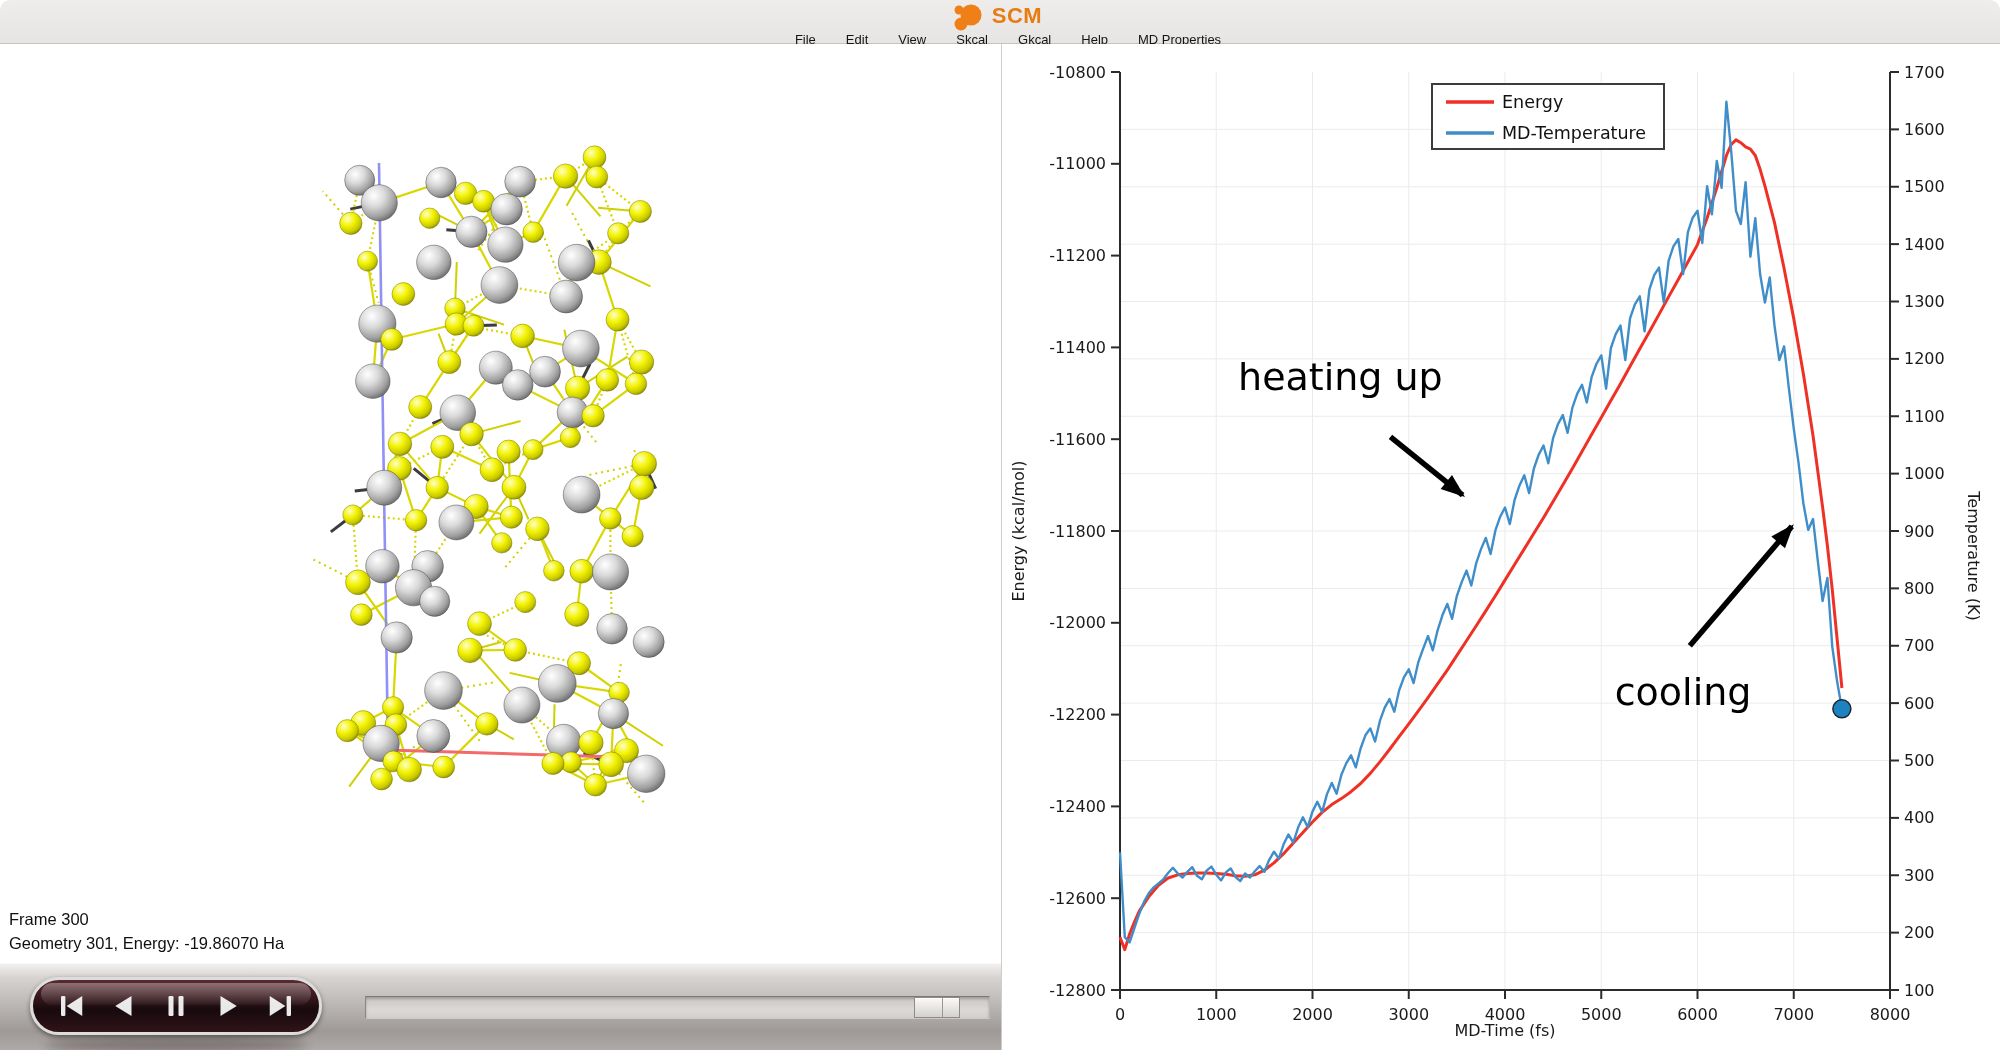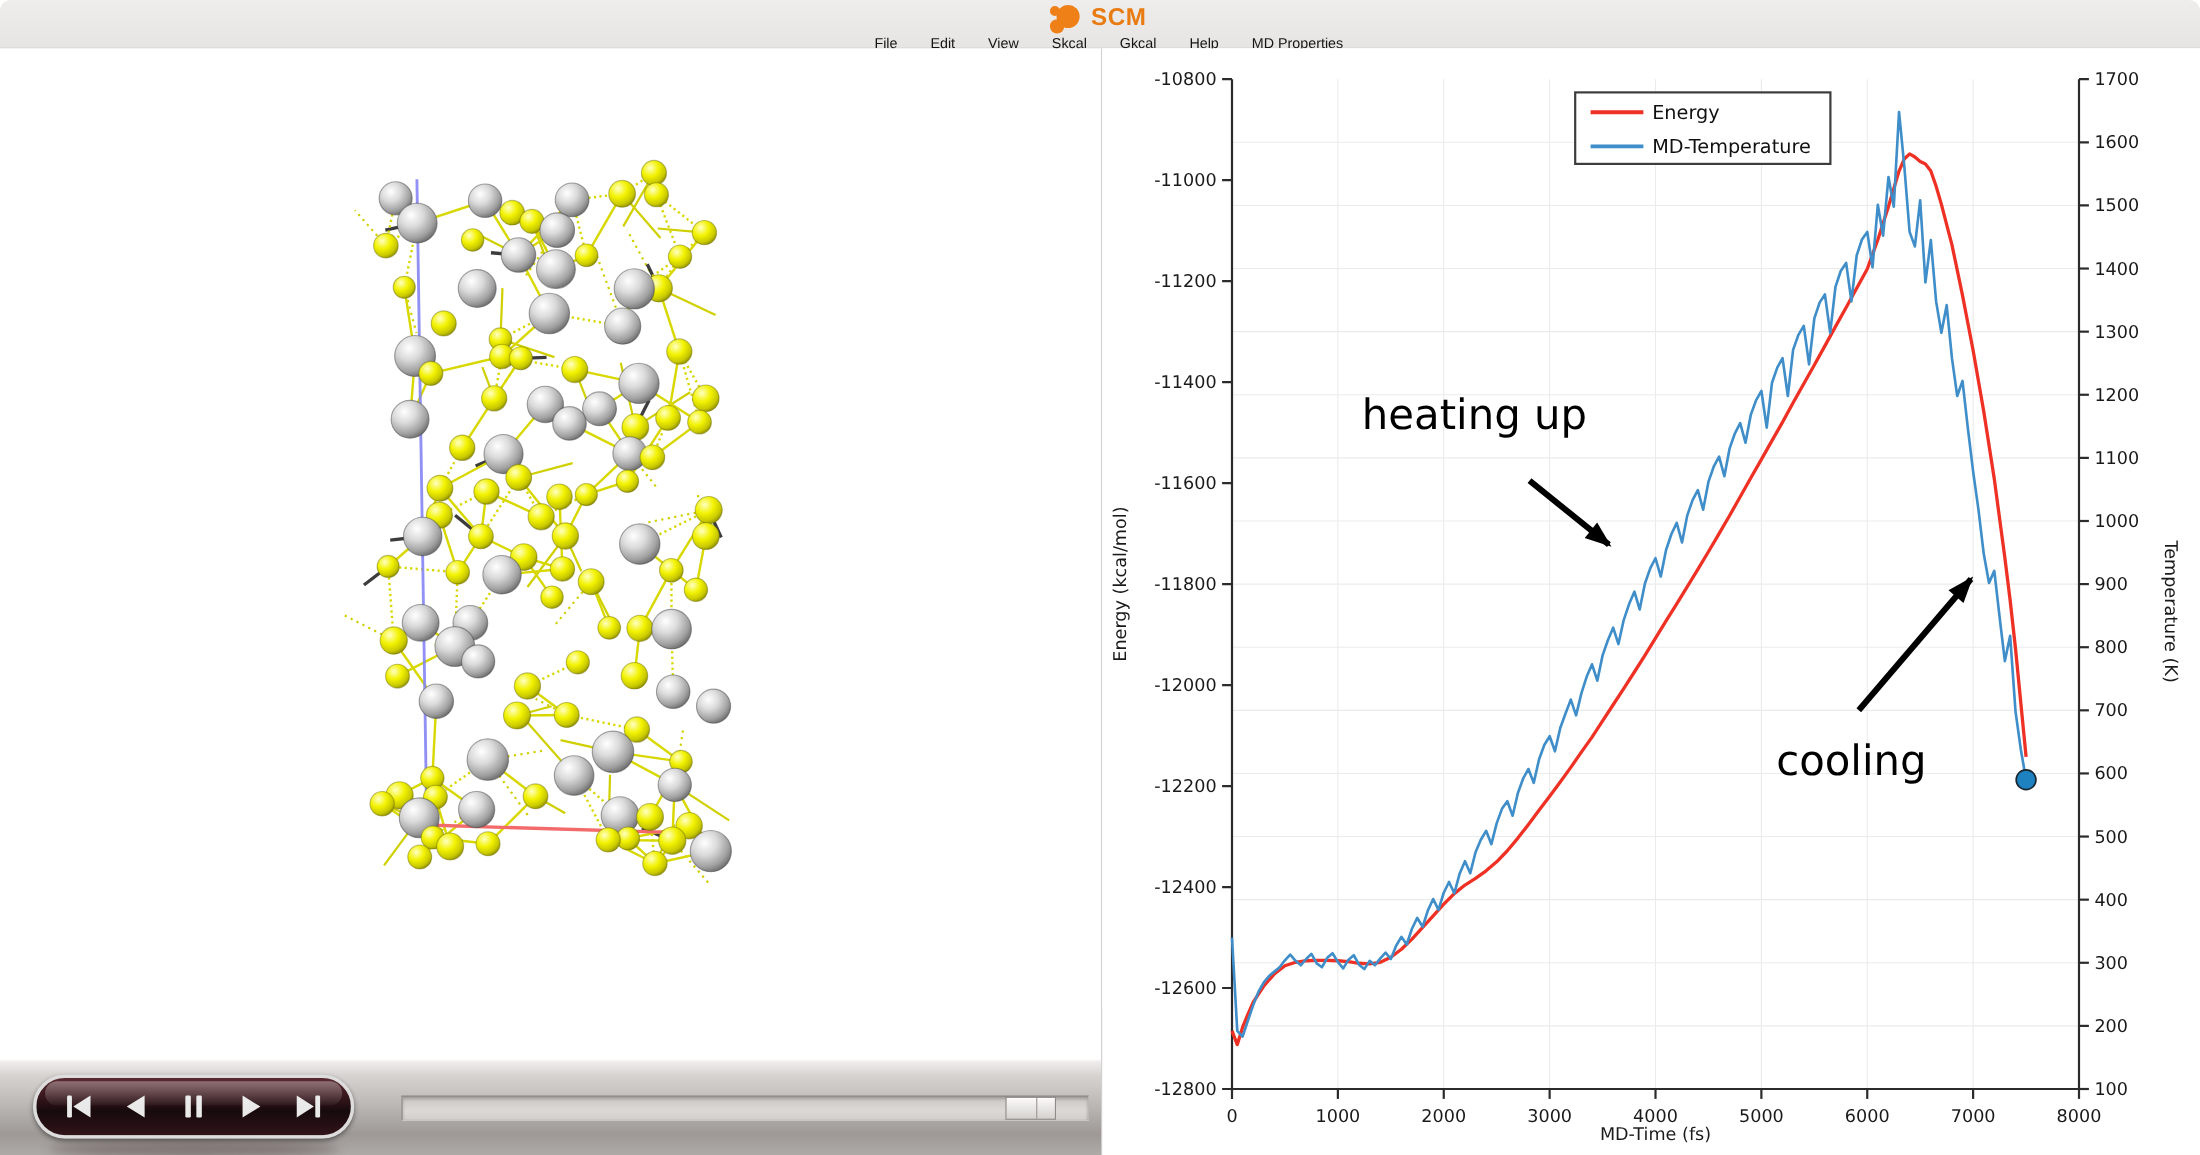--- a/index.html
+++ b/index.html
@@ -390,20 +390,24 @@
           <circle cx="570.9580499993172" cy="717.269319540821" r="10.455684899352491" fill="url(#gy)" stroke="rgba(110,110,0,.45)" stroke-width="1"></circle>
           <circle cx="552.9506756726187" cy="718.5020266424399" r="11.066052020178176" fill="url(#gy)" stroke="rgba(110,110,0,.45)" stroke-width="1"></circle>
           <circle cx="611.1447990883607" cy="719.2891060146503" r="12.404013316845521" fill="url(#gy)" stroke="rgba(110,110,0,.45)" stroke-width="1"></circle>
           <circle cx="443.665864757495" cy="722.0188124787528" r="10.91550607176032" fill="url(#gy)" stroke="rgba(110,110,0,.45)" stroke-width="1"></circle>
           <circle cx="409.20426327502355" cy="724.5897368686274" r="12.276853751973249" fill="url(#gy)" stroke="rgba(110,110,0,.45)" stroke-width="1"></circle>
           <circle cx="646.2168364797253" cy="728.7842528894544" r="18.719631767831743" fill="url(#gg)" stroke="rgba(60,60,60,.45)" stroke-width="1"></circle>
           <circle cx="381.57915456336923" cy="734.0828762559686" r="10.86948643962387" fill="url(#gy)" stroke="rgba(110,110,0,.45)" stroke-width="1"></circle>
           <circle cx="595.4008893913124" cy="739.9794912436046" r="11.101021931972355" fill="url(#gy)" stroke="rgba(110,110,0,.45)" stroke-width="1"></circle>
         </g>
       </svg>
+    <div class="frame-info">
+      <div>Frame 300</div>
+      <div>Geometry 301, Energy: -19.86070 Ha</div>
+    </div>
   </div>
 
   <div class="vdivider"></div>
 
   <div class="playerbar">
     <div class="pill-reflect"></div>
     <div class="pill" id="player-pill">
         <button class="pbtn">
           <svg viewBox="0 0 24 24" width="30" height="30" fill="#e9e9e9">
             <rect x="4" y="4" width="3.5" height="16" rx="1"></rect>

